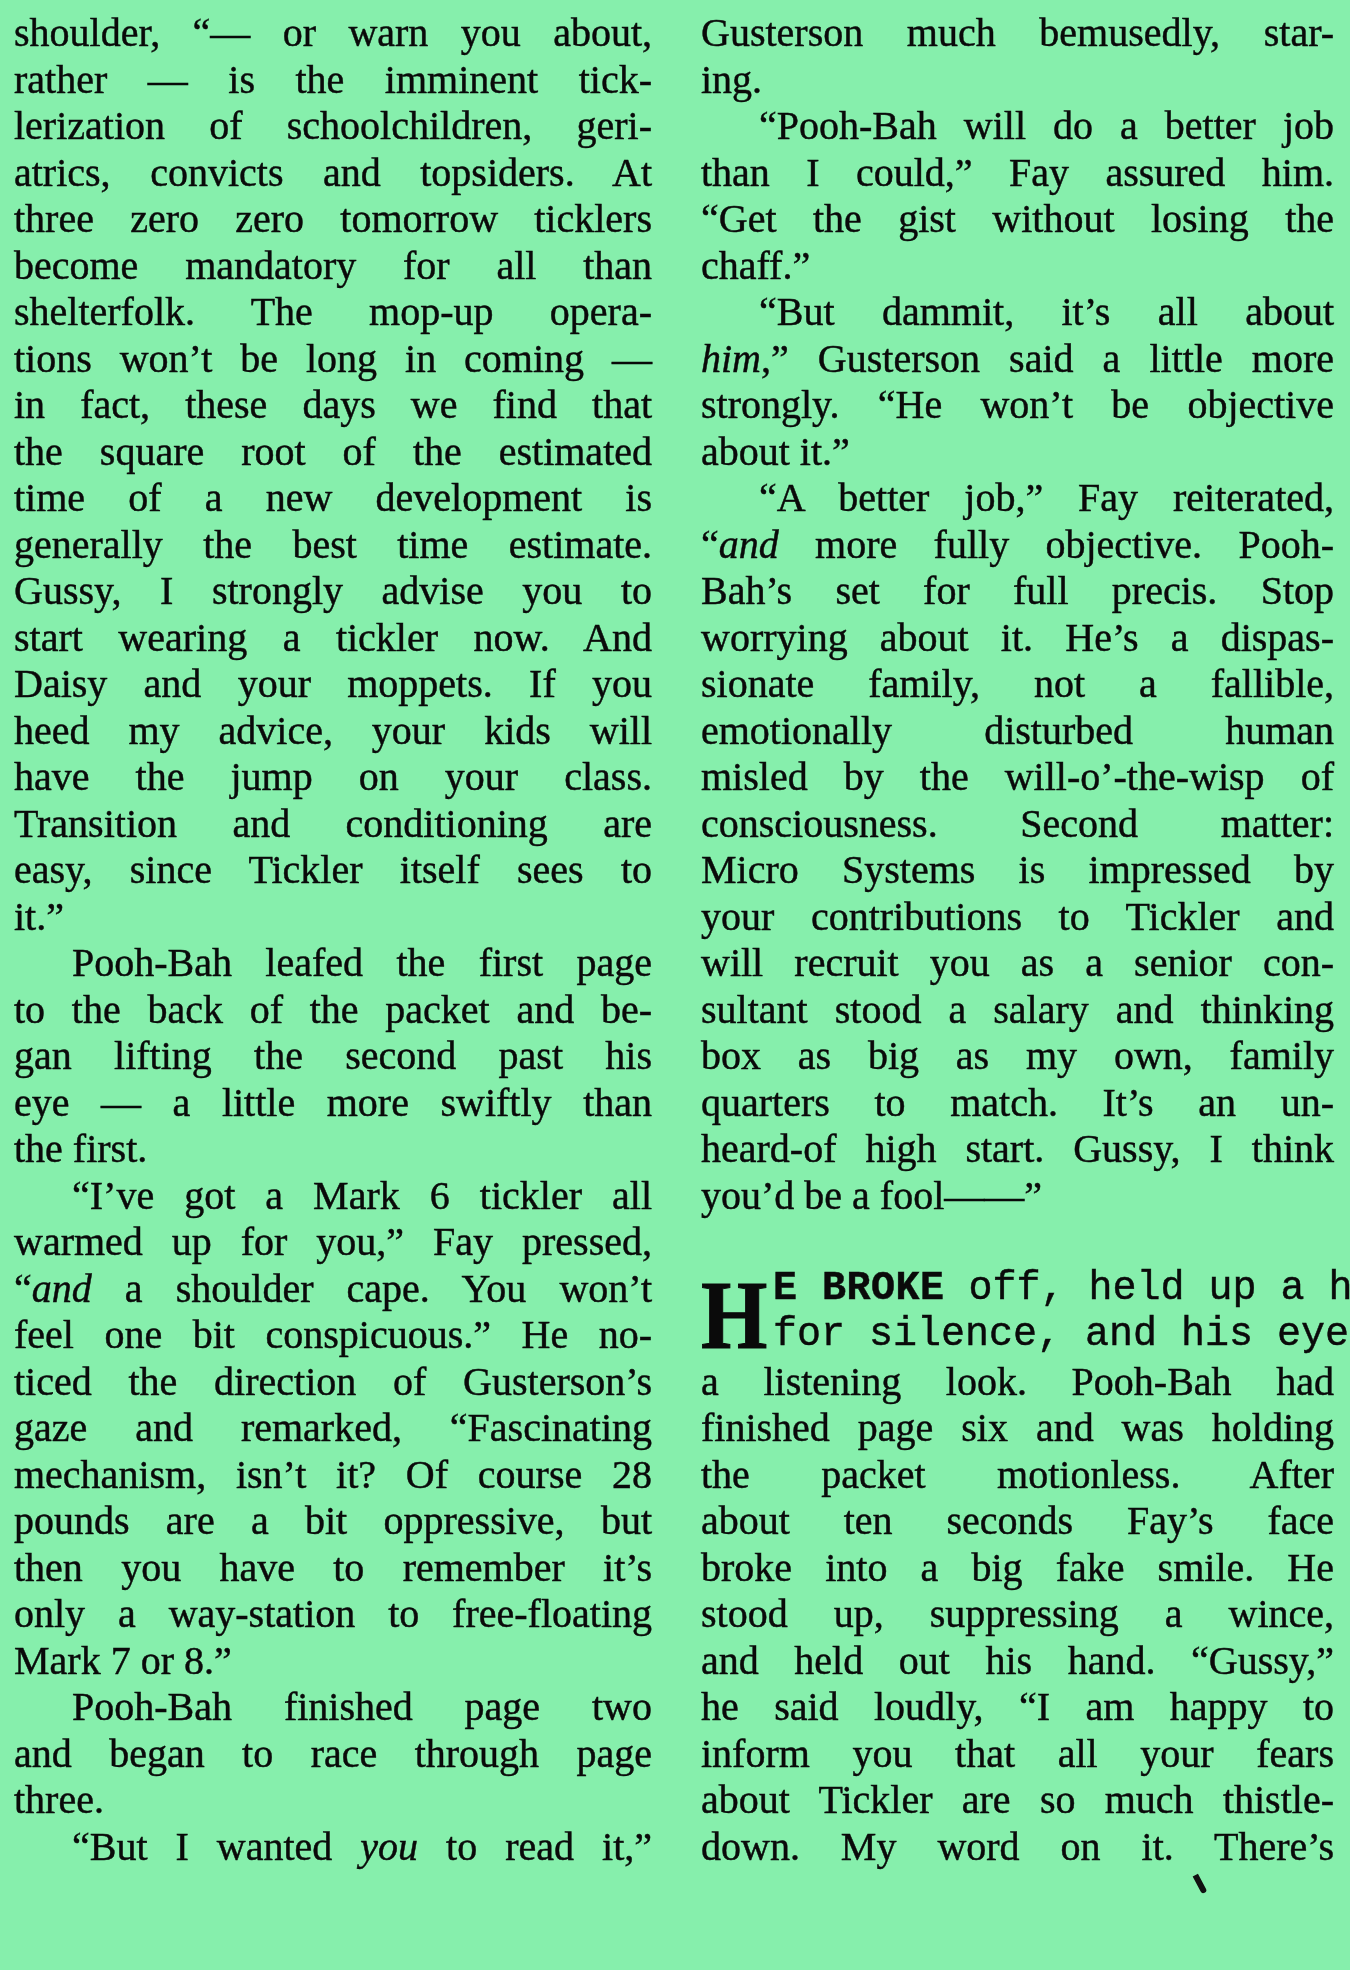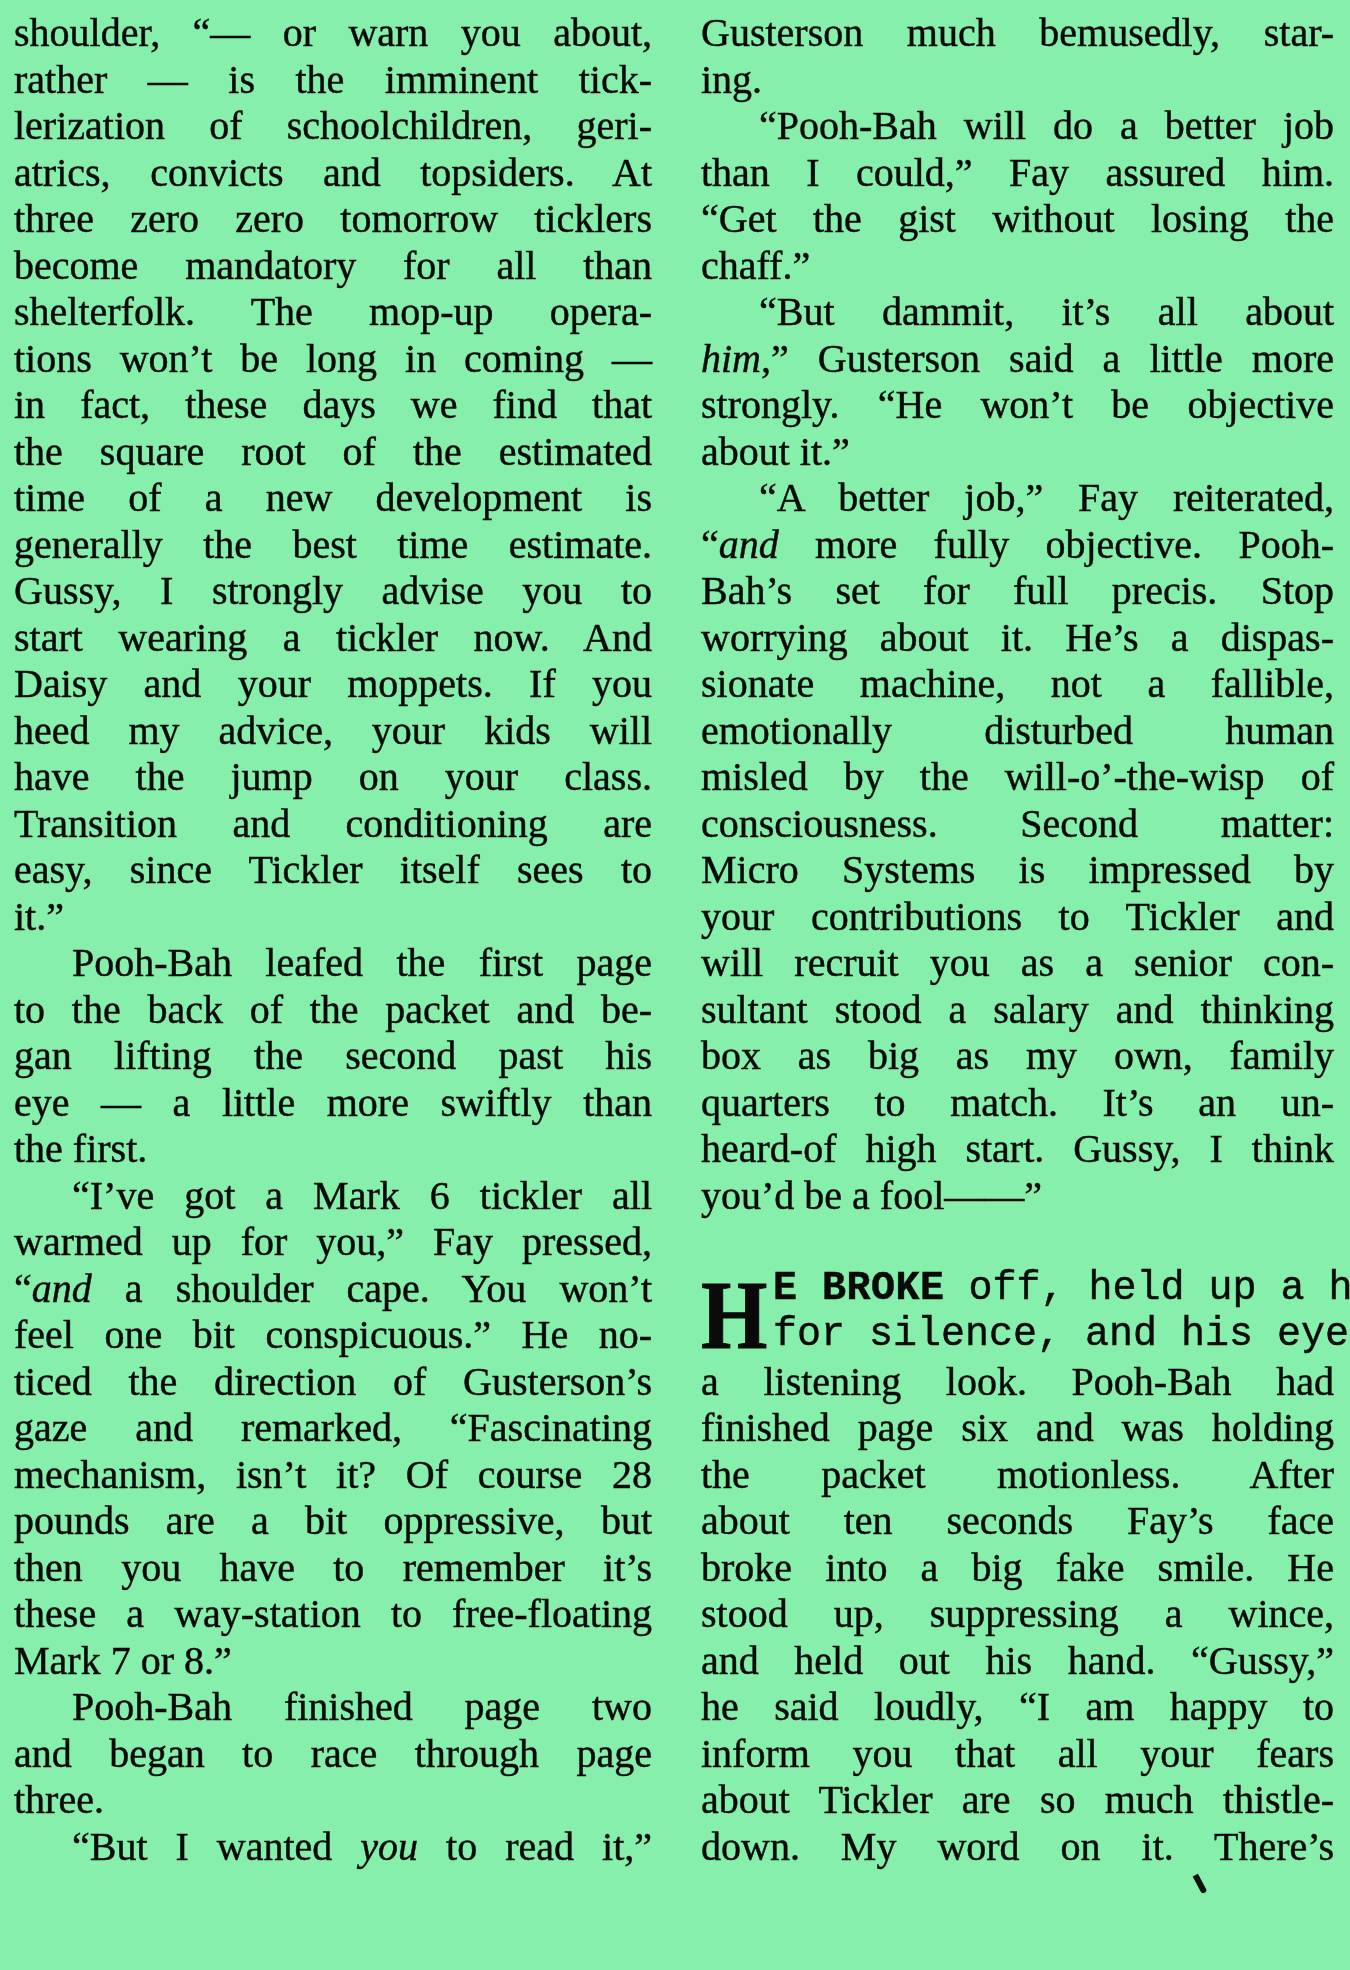--- a/index.html
+++ b/index.html
@@ -105,21 +105,21 @@
       <div class="para">
         <div class="line indent">“I’ve got a Mark 6 tickler all</div>
         <div class="line">warmed up for you,” Fay pressed,</div>
         <div class="line">“<i>and</i> a shoulder cape. You won’t</div>
         <div class="line">feel one bit conspicuous.” He no-</div>
         <div class="line">ticed the direction of Gusterson’s</div>
         <div class="line">gaze and remarked, “Fascinating</div>
         <div class="line">mechanism, isn’t it? Of course 28</div>
         <div class="line">pounds are a bit oppressive, but</div>
         <div class="line">then you have to remember it’s</div>
-        <div class="line">these a way-station to free-floating</div>
+        <div class="line">only a way-station to free-floating</div>
         <div class="line flush-last">Mark 7 or 8.”</div>
       </div>
       <div class="para">
         <div class="line indent">Pooh-Bah finished page two</div>
         <div class="line">and began to race through page</div>
         <div class="line flush-last">three.</div>
       </div>
       <div class="para">
         <div class="line indent">“But I wanted <i>you</i> to read it,”</div>
       </div>
@@ -139,21 +139,21 @@
         <div class="line indent">“But dammit, it’s all about</div>
         <div class="line"><i>him</i>,” Gusterson said a little more</div>
         <div class="line">strongly. “He won’t be objective</div>
         <div class="line flush-last">about it.”</div>
       </div>
       <div class="para">
         <div class="line indent">“A better job,” Fay reiterated,</div>
         <div class="line">“<i>and</i> more fully objective. Pooh-</div>
         <div class="line">Bah’s set for full precis. Stop</div>
         <div class="line">worrying about it. He’s a dispas-</div>
-        <div class="line">sionate machine, not a fallible,</div>
+        <div class="line">sionate family, not a fallible,</div>
         <div class="line">emotionally disturbed human</div>
         <div class="line">misled by the will-o’-the-wisp of</div>
         <div class="line">consciousness. Second matter:</div>
         <div class="line">Micro Systems is impressed by</div>
         <div class="line">your contributions to Tickler and</div>
         <div class="line">will recruit you as a senior con-</div>
         <div class="line">sultant stood a salary and thinking</div>
         <div class="line">box as big as my own, family</div>
         <div class="line">quarters to match. It’s an un-</div>
         <div class="line">heard-of high start. Gussy, I think</div>

